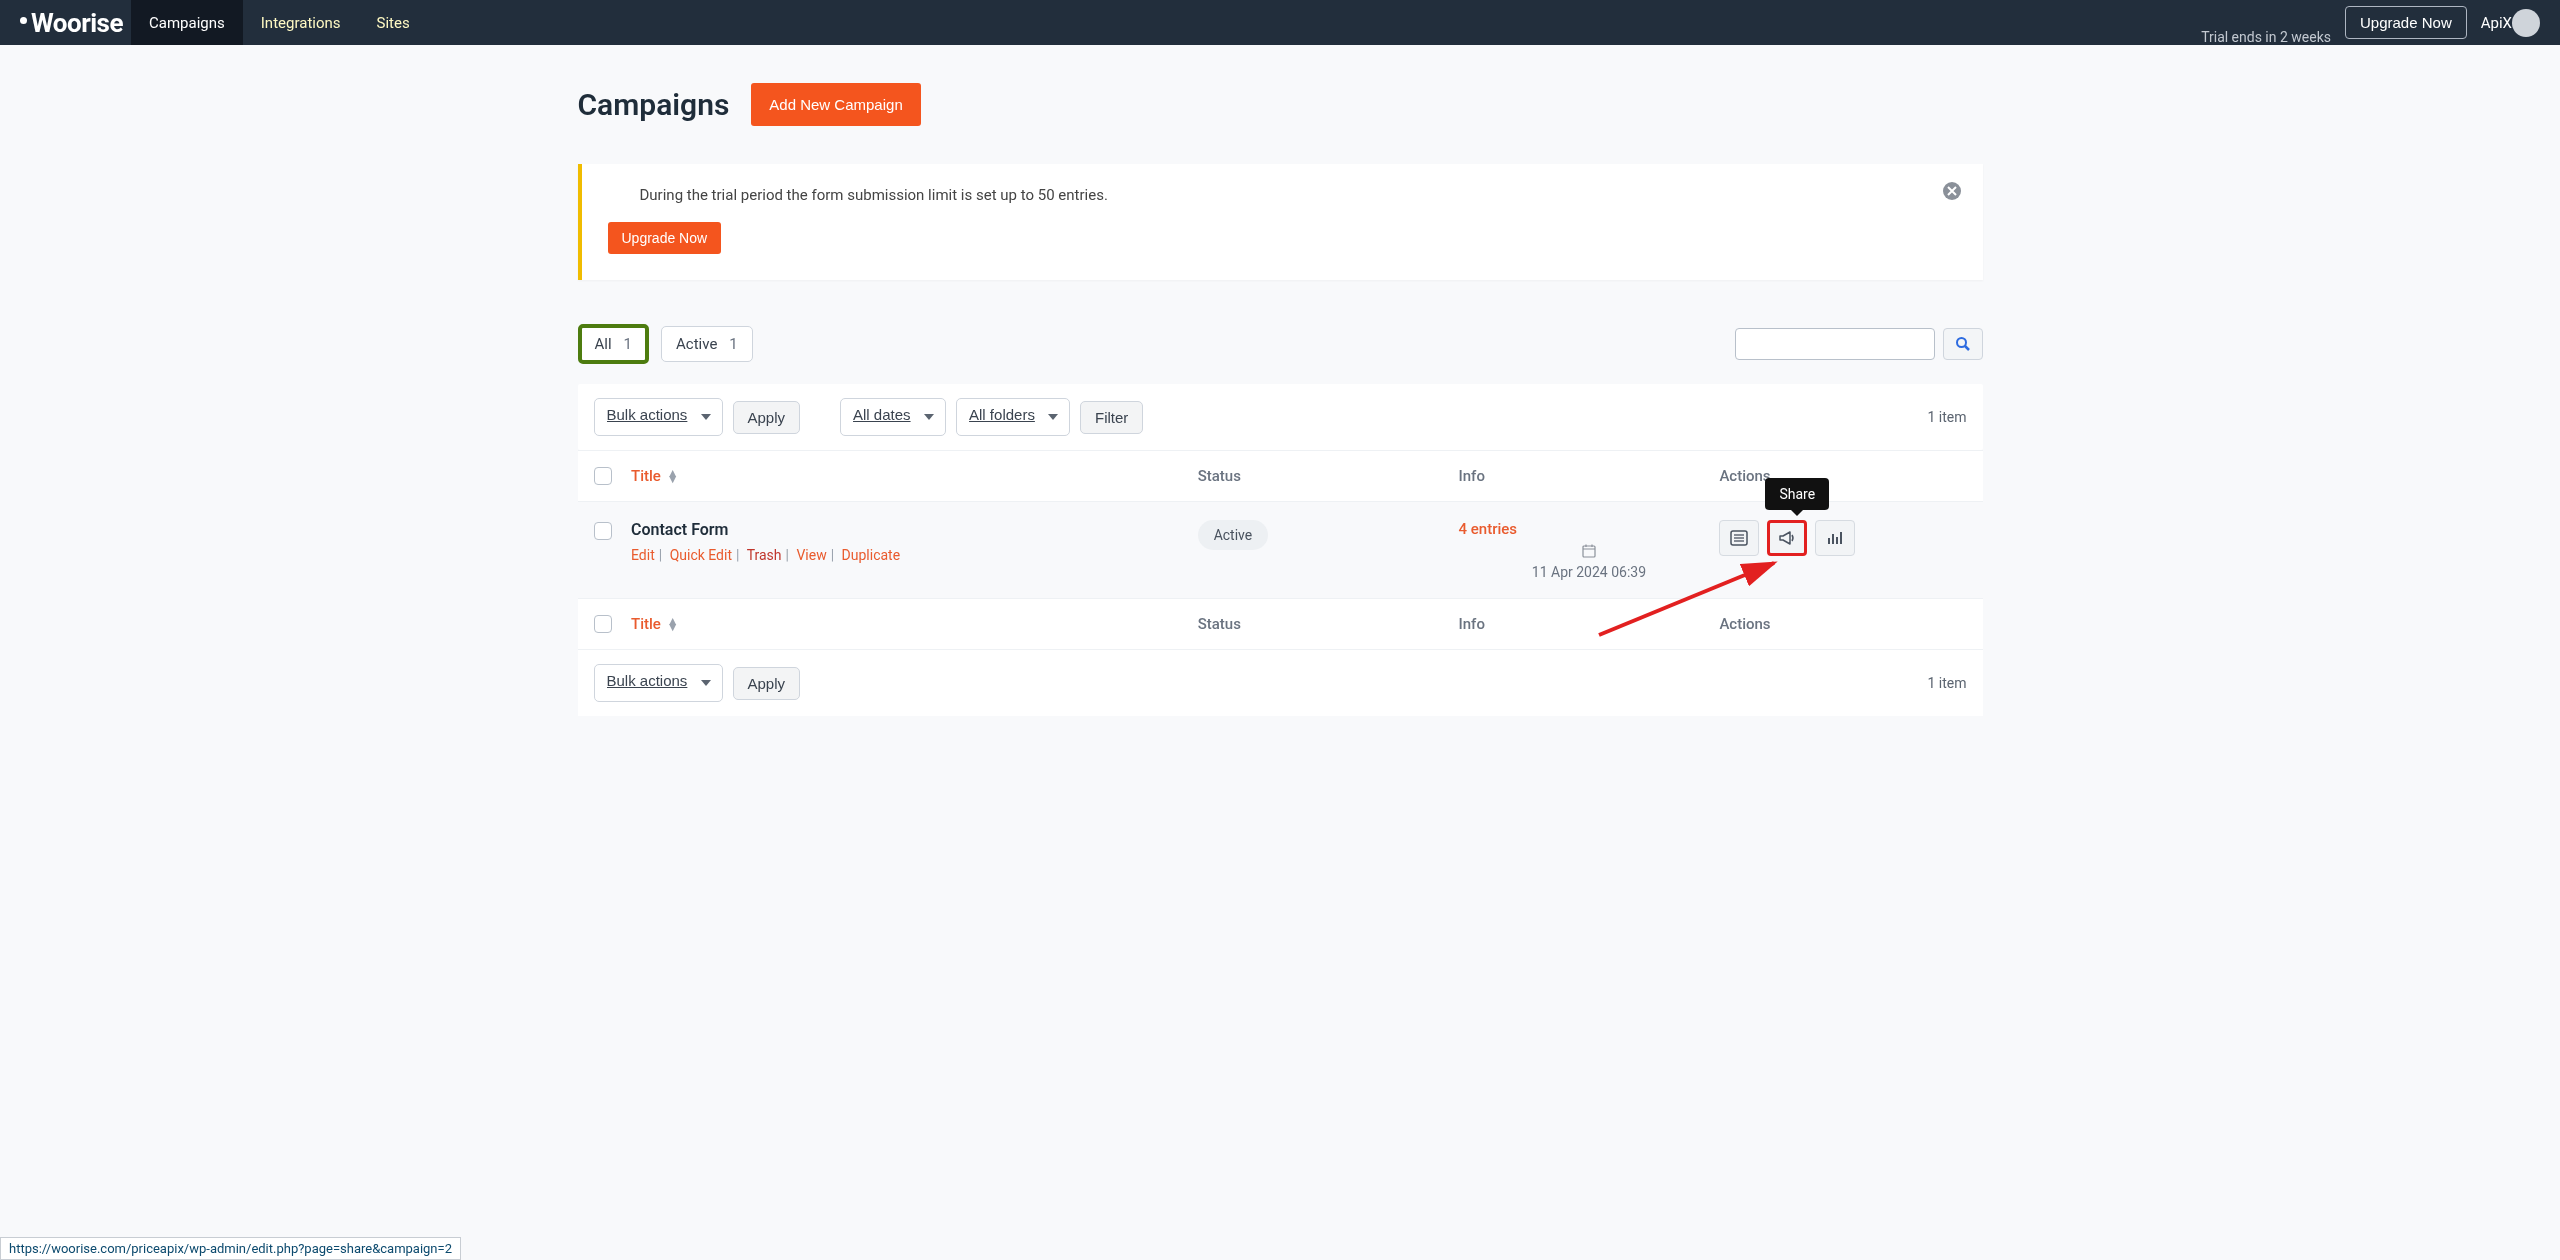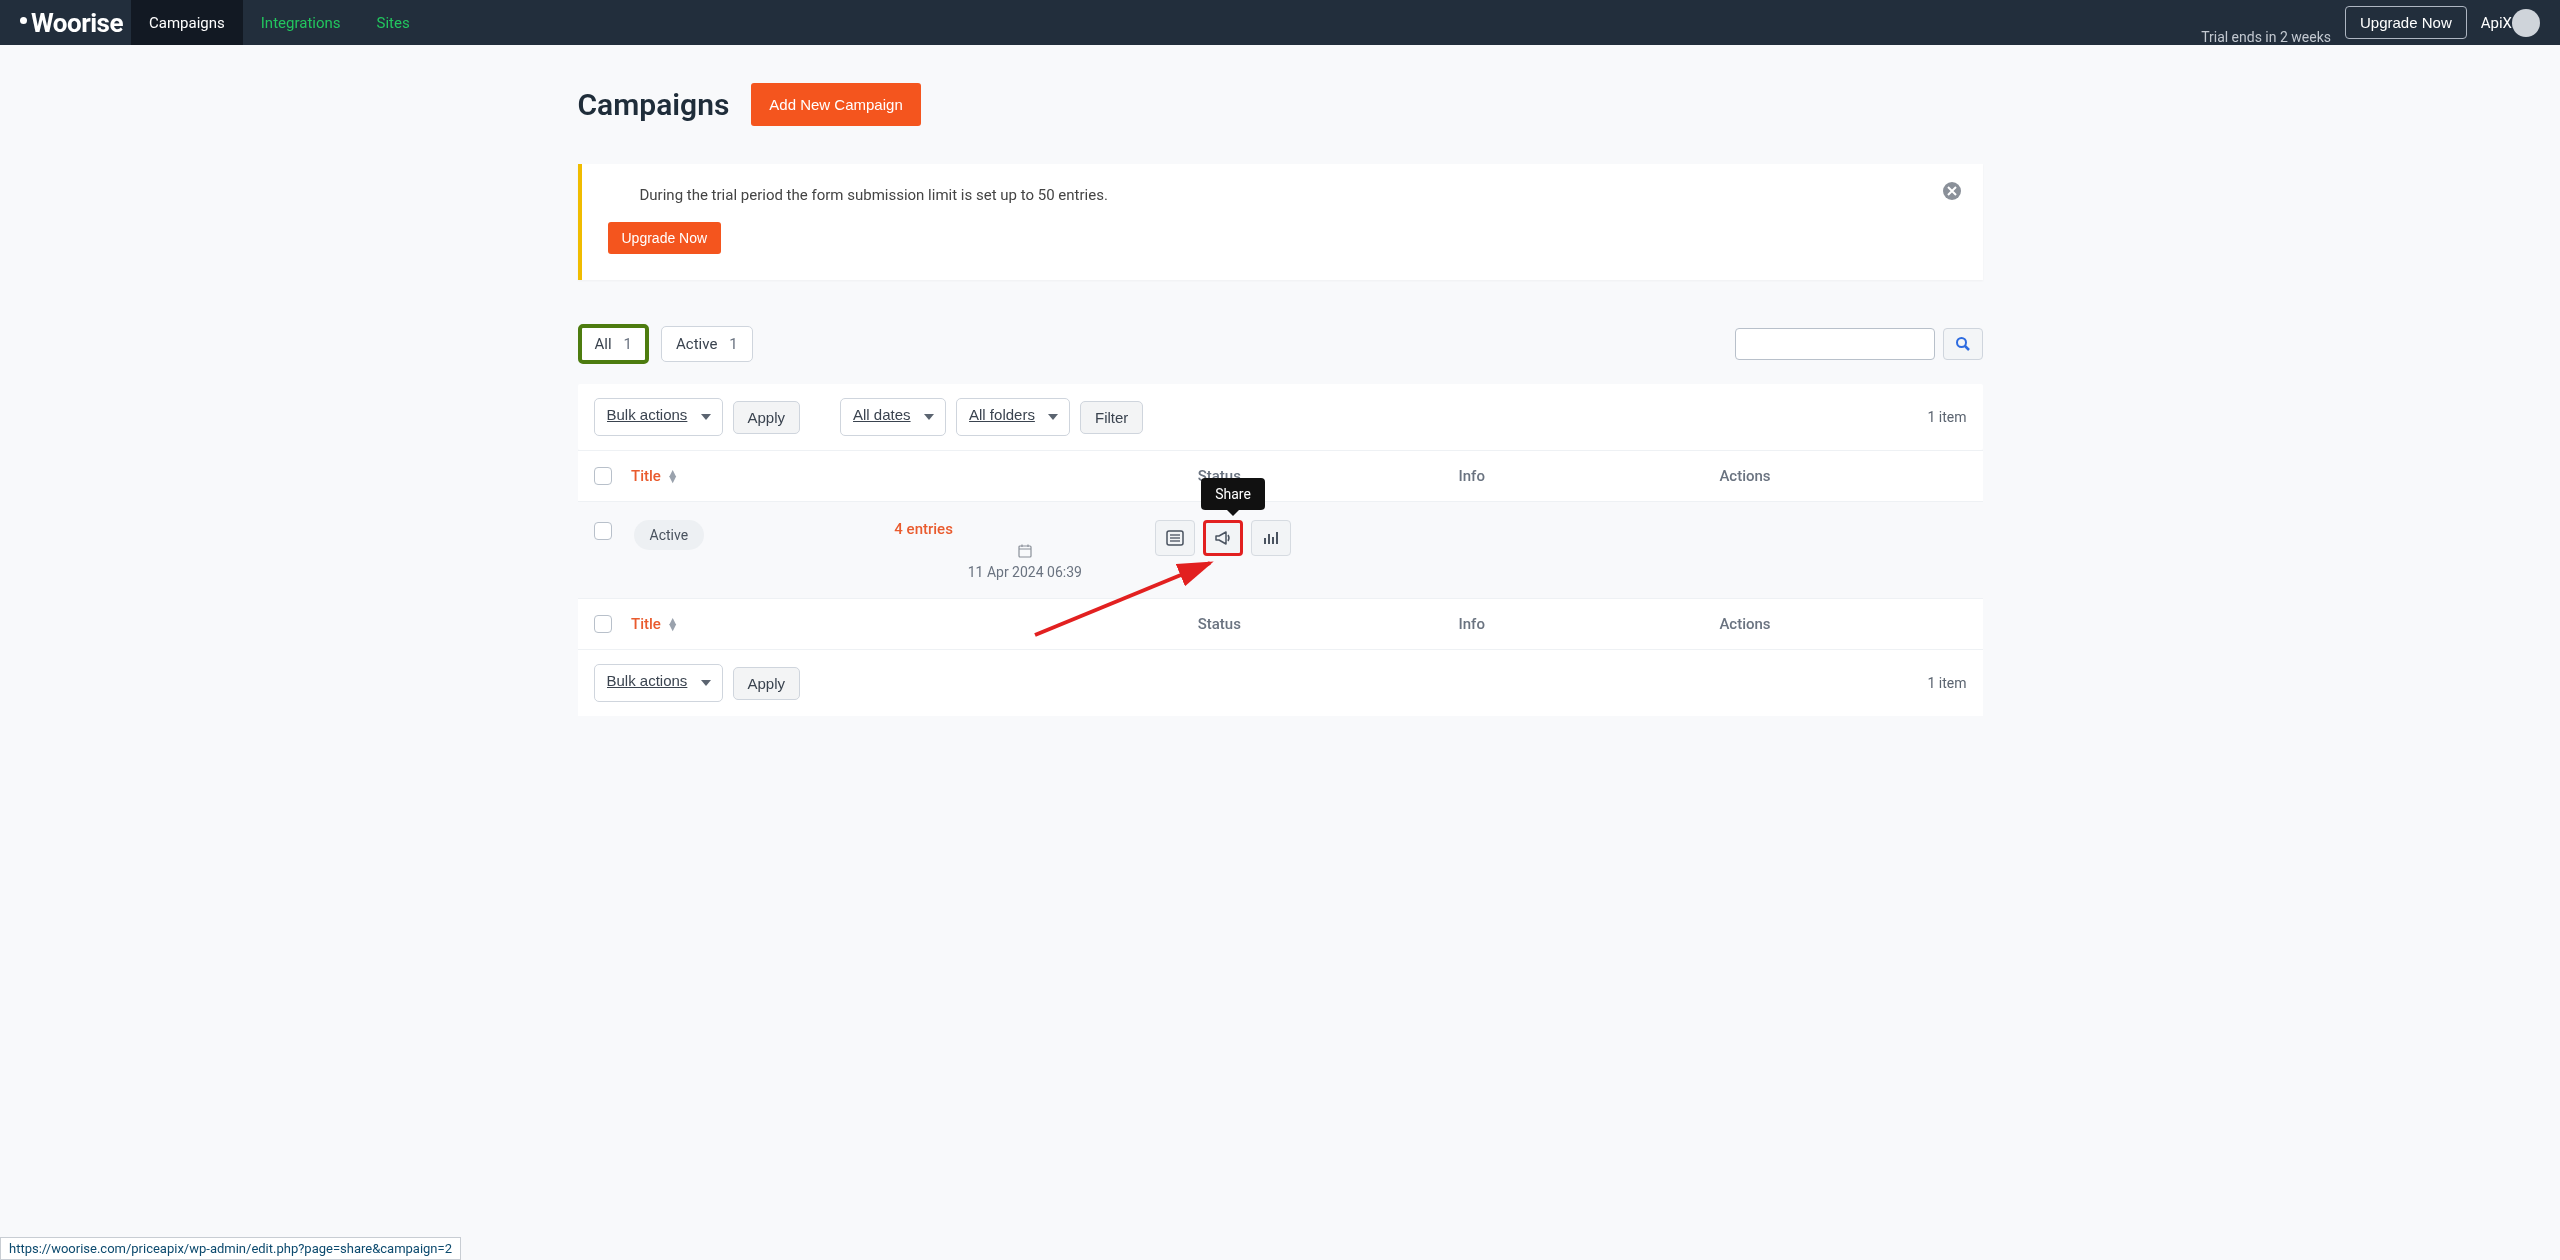--- a/index.html
+++ b/index.html
@@ -1,21 +1,21 @@
 <!DOCTYPE html>
 <html><head>
 <meta charset="utf-8">
 <style>
 * { box-sizing: border-box; margin: 0; padding: 0; }
 body { font-family: -apple-system, BlinkMacSystemFont, "Segoe UI", Roboto, sans-serif; background: #f8f9fb; color: #1f2937; font-size: 14px; }
 .topnav { background: #222e3c; height: 45px; display: flex; align-items: center; padding: 0 20px; color: #fff; }
 .logo { font-size: 26px; font-weight: 700; letter-spacing: -0.5px; margin-right: 8px; color: #fff; }
 .logo .dot { display:inline-block; width:7px; height:7px; background:#fff; border-radius:50%; margin-right:4px; vertical-align: middle; position:relative; top:-4px; }
 .nav-items { display: flex; height: 100%; }
-.nav-item { display: flex; align-items: center; padding: 0 18px; color: #22c55e; font-size: 15px; cursor: pointer; }
+.nav-item { display: flex; align-items: center; padding: 0 18px; color: #fef9c3; font-size: 15px; cursor: pointer; }
 .nav-item.active { background: #121923; color: #fff; }
 .nav-right { margin-left: auto; display: flex; align-items: center; gap: 14px; }
 .trial-text { color: #c2c8d0; font-size: 14px; margin-top: 28px; }
 .upgrade-outline { border: 1px solid #aeb6c2; color: #fff; background: transparent; padding: 7px 14px; border-radius: 4px; font-size: 15px; cursor: pointer; }
 .user { display: flex; align-items: center; color: #fff; font-size: 15px; cursor:pointer;}
 .avatar { width: 28px; height: 28px; border-radius: 50%; background: #cfd4da; display:inline-block; }
 .container { max-width: 1405px; margin: 0 auto; padding: 38px 0 20px; }
 .page-header { display: flex; align-items: center; gap: 22px; margin-bottom: 38px; }
 .page-title { font-size: 30px; font-weight: 600; color: #1f2d3a; }
 .btn-orange { background: #f4551e; color: #fff; border: none; padding: 13px 18px; font-size: 15px; border-radius: 3px; cursor: pointer; }
@@ -147,20 +147,30 @@
       </div>
       <div class="col-status th">Status</div>
       <div class="col-info th">Info</div>
       <div class="col-actions th">Actions</div>
     </div>
 
     <div class="table-row">
       <div class="col-check" style="padding-top:2px;">
           <div class="checkbox"></div>
         </div>
+      <div class="col-title">
+        <div class="row-title">Contact Form</div>
+        <div class="row-actions">
+          <a>Edit</a><span class="sep">|</span>
+          <a>Quick Edit</a><span class="sep">|</span>
+          <a class="trash">Trash</a><span class="sep">|</span>
+          <a>View</a><span class="sep">|</span>
+          <a>Duplicate</a>
+        </div>
+      </div>
       <div class="col-status">
         <span class="status-pill">Active</span>
       </div>
       <div class="col-info">
         <div class="info-entries">4 entries</div>
         <div class="info-date">
           <svg width="14" height="14" viewBox="0 0 14 14">
               <rect x="1" y="2" width="12" height="11" rx="1" stroke="#8a9099" fill="none" stroke-width="1.2"></rect>
               <line x1="1" y1="5" x2="13" y2="5" stroke="#8a9099"></line>
               <line x1="4" y1="0.5" x2="4" y2="3" stroke="#8a9099" stroke-width="1.2"></line>

